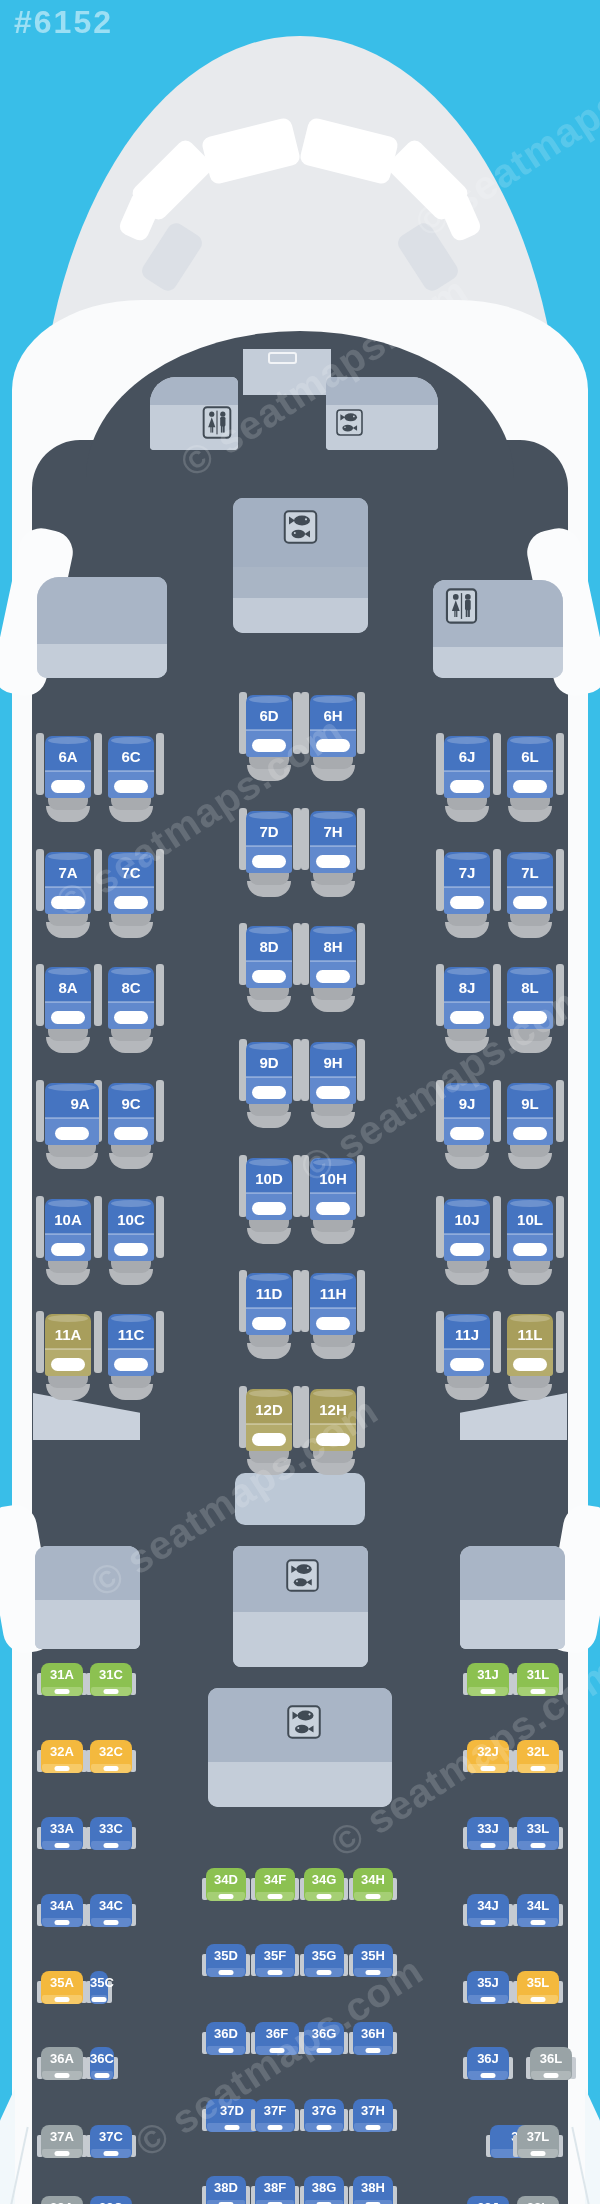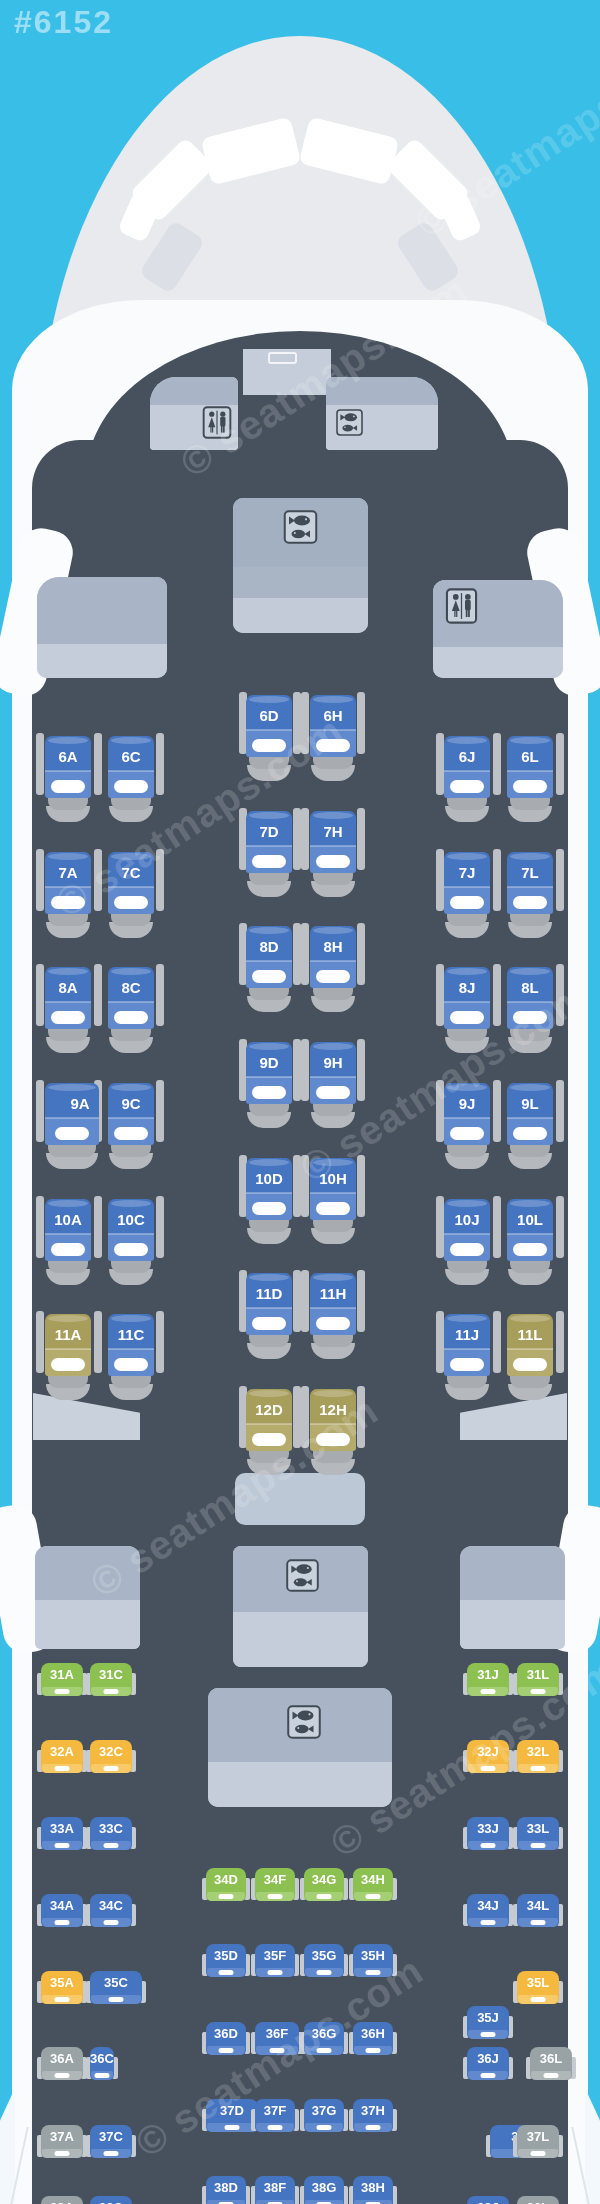--- a/index.html
+++ b/index.html
@@ -685,21 +685,21 @@
     <div class="label">34L</div>
   </div>
 <div class="eseat c-yellow" style="left: 41px; top: 1971px; width: 42px;">
     <div class="tab tl"></div>
     <div class="tab tr"></div>
     <div class="body"></div>
     <div class="strip"></div>
     <div class="pill"></div>
     <div class="label">35A</div>
   </div>
-<div class="eseat c-blue" style="left: 90px; top: 1971px; width: 52px;">
+<div class="eseat c-blue" style="left: 90px; top: 1971px; width: 18px;">
     <div class="tab tl"></div>
     <div class="tab tr"></div>
     <div class="body"></div>
     <div class="strip"></div>
     <div class="pill"></div>
     <div class="label">35C</div>
   </div>
 <div class="eseat c-blue" style="left: 206px; top: 1944px; width: 40px;">
     <div class="tab tl"></div>
     <div class="tab tr"></div>
@@ -725,21 +725,21 @@
     <div class="label">35G</div>
   </div>
 <div class="eseat c-blue" style="left: 353px; top: 1944px; width: 40px;">
     <div class="tab tl"></div>
     <div class="tab tr"></div>
     <div class="body"></div>
     <div class="strip"></div>
     <div class="pill"></div>
     <div class="label">35H</div>
   </div>
-<div class="eseat c-blue" style="left: 467px; top: 1971px; width: 42px; margin-top: 35px;">
+<div class="eseat c-blue" style="left: 467px; top: 1971px; width: 42px;">
     <div class="tab tl"></div>
     <div class="tab tr"></div>
     <div class="body"></div>
     <div class="strip"></div>
     <div class="pill"></div>
     <div class="label">35J</div>
   </div>
 <div class="eseat c-yellow" style="left: 517px; top: 1971px; width: 42px;">
     <div class="tab tl"></div>
     <div class="tab tr"></div>

